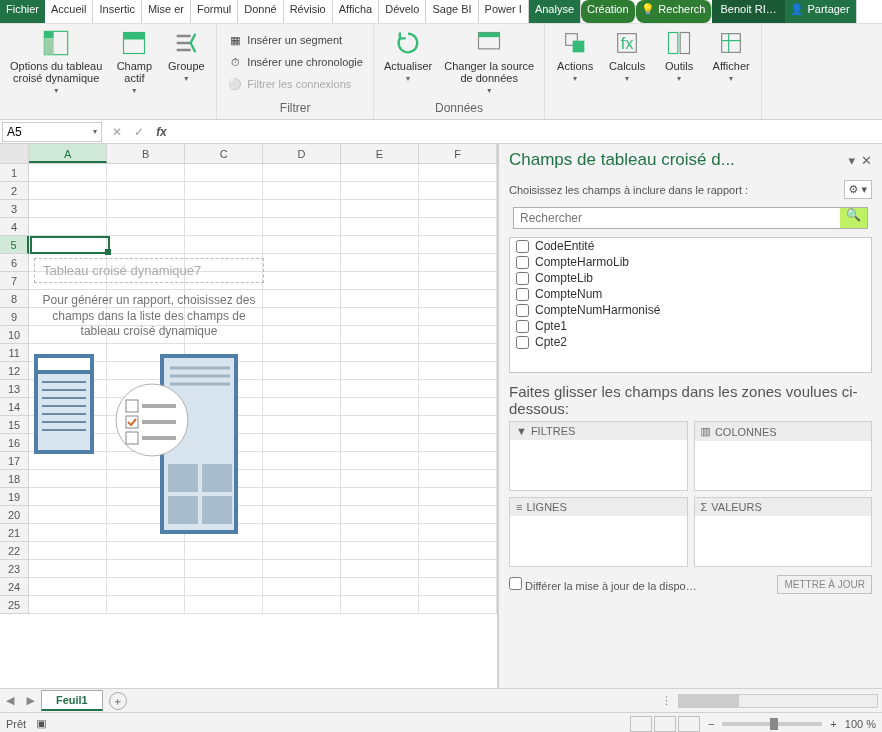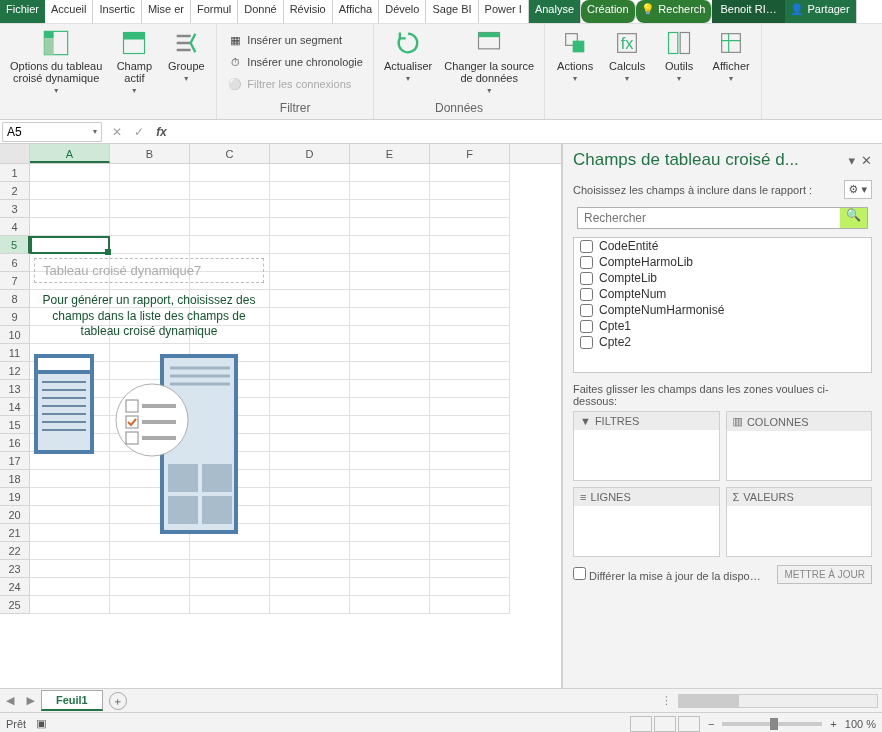--- a/index.html
+++ b/index.html
@@ -46,38 +46,38 @@
 .row { display:flex; height:18px;}
 .row .rh { width:30px; background:#f3f3f3; border-right:1px solid #d4d4d4; border-bottom:1px solid #d4d4d4; text-align:center; font-size:11px; line-height:18px; color:#555;}
 .row .rh.active{ background:#cfe8d8; color:#217346; border-right:2px solid #217346;}
 .row .cell { width:80px; border-right:1px solid #e0e0e0; border-bottom:1px solid #e0e0e0;}
 .selcell { position:absolute; border:2px solid #217346; width:80px; height:18px; pointer-events:none;}
 .selcell::after{content:"";position:absolute;right:-3px;bottom:-3px;width:6px;height:6px;background:#217346;}
 
 
 .pivotph { position:absolute; left:34px; top:94px; width:230px; }
 .pivotph .nm{ border:1px dashed #bbb; color:#aaa; padding:4px 8px; font-size:13px; }
-.pivotph .hint{ font-size:12px; color:#14532d; text-align:center; margin-top:10px; line-height:1.3;}
+.pivotph .hint{ font-size:12px; color:#737373; text-align:center; margin-top:10px; line-height:1.3;}
 .pivotph .img{ margin-top:14px; display:flex; gap:18px;}
 .pivotph svg{display:block;}
 
 
-.taskpane { width:320px; background:#f3f3f3; display:flex; flex-direction:column; border-left:1px solid #d0d0d0;}
+.taskpane { width:384px; background:#f3f3f3; display:flex; flex-direction:column; border-left:1px solid #d0d0d0;}
 .tp-head { display:flex; align-items:center; justify-content:space-between; padding:6px 10px;}
 .tp-head h3{ font-size:17px; font-weight:normal; color:#217346; white-space:nowrap; overflow:hidden; text-overflow:ellipsis; max-width:260px;}
 .tp-head .cl{ color:#666; cursor:pointer; font-size:13px; display:flex; gap:6px;}
 .tp-sub { display:flex; justify-content:space-between; align-items:center; padding:4px 10px; font-size:11px; color:#555;}
 .tp-sub .gear{ border:1px solid #c0c0c0; background:#fff; padding:2px 4px; font-size:11px;}
 .searchbox{ margin:4px 14px; display:flex; align-items:flex-start; border:1px solid #b0b0b0; background:#bef264;}
 .searchbox input{ flex:1; border:none; padding:3px 6px; font-size:12px; outline:none; color:#888;}
 .searchbox .sicon{ padding:0 6px; color:#2a6fb5;}
 .fieldlist{ margin:4px 10px 0 10px; background:#fff; border:1px solid #c8c8c8; height:136px; overflow-y:scroll;}
 .fieldlist .fi{ display:flex; align-items:center; gap:6px; padding:1px 6px; font-size:12px; color:#333;}
 .fieldlist .fi input{margin:0;}
-.droptxt{ font-size:11px; color:#555; padding:10px 10px 4px 10px;}
+.droptxt{ font-size:15px; color:#555; padding:10px 10px 4px 10px;}
 .dropzones{ display:grid; grid-template-columns:1fr 1fr; gap:6px; padding:0 10px;}
 .dz{ background:#fff; border:1px solid #d0d0d0; min-height:70px;}
 .dz .dzh{ background:#ececec; font-size:11px; color:#666; padding:3px 6px; display:flex; align-items:center; gap:4px;}
 .defer{ display:flex; align-items:center; gap:0; padding:8px 10px; font-size:11px; color:#555; justify-content:space-between;}
 .defer button{ font-size:10px; padding:3px 6px; background:#f0f0f0; border:1px solid #c0c0c0; color:#888;}
 
 
 .sheettabs{ height:24px; display:flex; align-items:center; background:#f3f3f3; border-top:1px solid #d0d0d0; font-size:11px;}
 .sheettabs .nav{ padding:0 6px; color:#888;}
 .sheettabs .stab{ padding:3px 14px; background:#fff; border:1px solid #aaa; border-bottom:2px solid #217346; font-weight:bold; color:#217346;}

